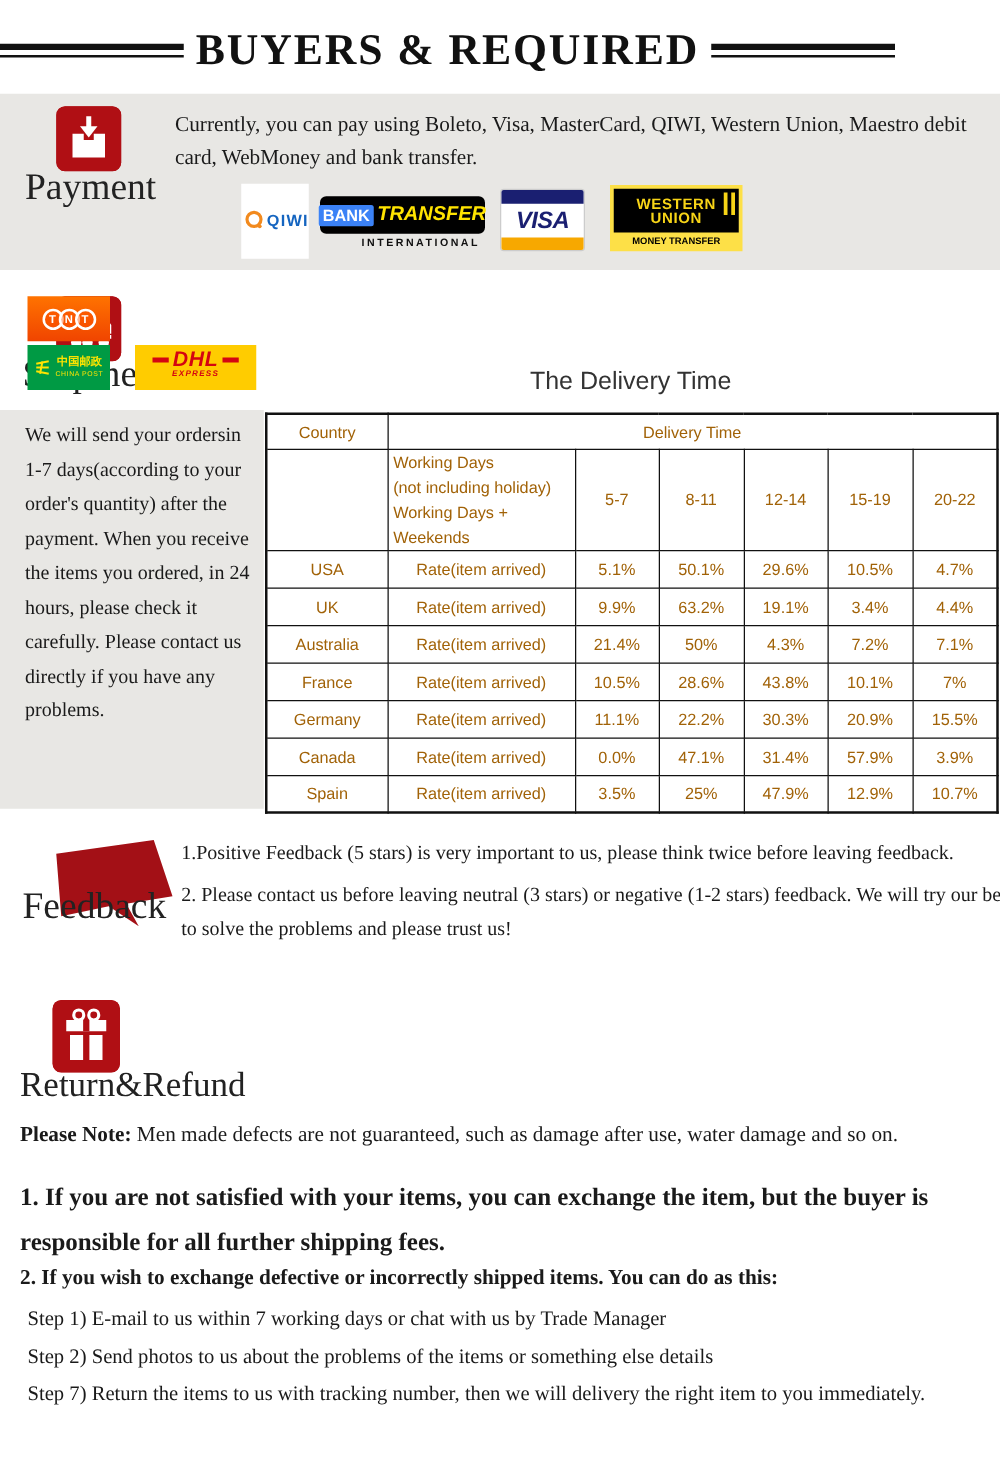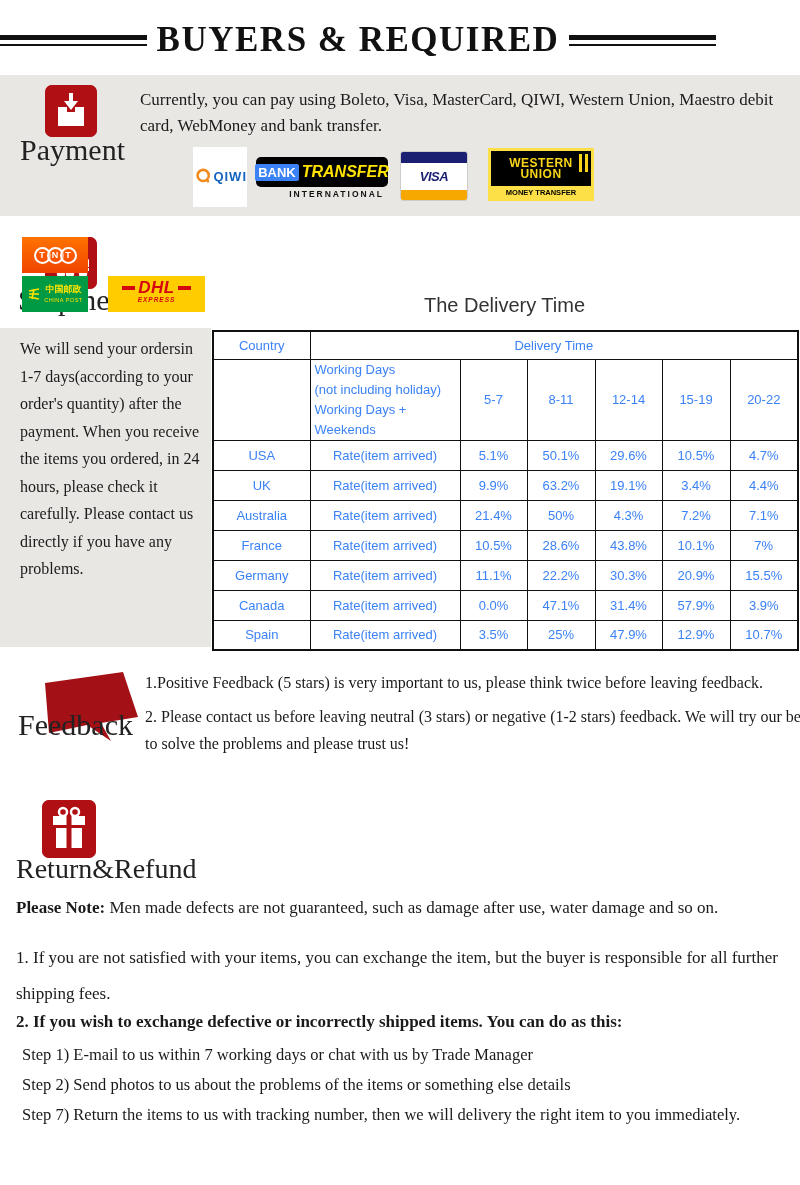--- a/index.html
+++ b/index.html
@@ -30,21 +30,21 @@
   .qiwi-txt{color:#1565c0;font-weight:bold;font-size:13px;letter-spacing:1px;margin-top:-2px;}
   
   .bank{left:256px;top:80px;width:132px;height:46px;flex-direction:column;background:transparent;}
   .bank-top{width:132px;height:30px;background:#000;border-radius:5px;display:flex;align-items:center;justify-content:center;gap:3px;}
   .bank-word1{background:#3b82f6;color:#fff;font-weight:900;font-size:13px;padding:1px 3px;border-radius:2px;}
   .bank-word2{color:#ffe400;font-weight:900;font-style:italic;font-size:16px;}
   .bank-sub{font-size:8.5px;font-weight:700;letter-spacing:2px;color:#111;margin-top:2px;align-self:flex-end;margin-right:4px;text-align:right;}
   
   .visa{left:400px;top:76px;width:68px;height:50px;background:#fff;border:1px solid #ccc;border-radius:3px;flex-direction:column;overflow:hidden;}
   .visa-band-top{width:100%;height:11px;background:#1a1f71;}
-  .visa-word{flex:1;display:flex;align-items:center;justify-content:center;color:#1a1f71;font-style:italic;font-weight:900;font-size:13px;letter-spacing:-0.5px;}
+  .visa-word{flex:1;display:flex;align-items:center;justify-content:center;color:#1a1f71;font-style:italic;font-weight:900;font-size:19px;letter-spacing:-0.5px;}
   .visa-band-bot{width:100%;height:10px;background:#f7a800;}
   
   .wu{left:488px;top:73px;width:106px;height:53px;background:#fde047;padding:3px;flex-direction:column;}
   .wu-black{width:100%;flex:1;background:#000;position:relative;display:flex;flex-direction:column;align-items:center;justify-content:center;line-height:11px;}
   .wu-w{color:#f7d417;font-weight:900;font-size:12px;letter-spacing:0.5px;}
   .wu-bars{position:absolute;right:3px;top:3px;display:flex;gap:3px;}
   .wu-bars i{display:block;width:3px;height:18px;background:#f7d417;}
   .wu-bottom{width:100%;height:12px;display:flex;align-items:center;justify-content:center;font-weight:900;font-size:7.5px;color:#000;}
 
   
@@ -63,36 +63,36 @@
   .cp-cn{color:#ffe400;font-weight:bold;font-size:9px;}
   .cp-en{color:#ffe400;font-size:5.5px;letter-spacing:0.5px;margin-top:1px;}
   .dhl{left:108px;top:276px;width:97px;height:36px;background:#ffcc00;flex-direction:column;line-height:12px;}
   .dhl-row{display:flex;align-items:center;gap:3px;}
   .dhl-dash{width:13px;height:4px;background:#d40511;}
   .dhl-word{color:#d40511;font-style:italic;font-weight:900;font-size:17px;letter-spacing:0.5px;}
   .dhl-sub{color:#d40511;font-style:italic;font-weight:700;font-size:6.5px;letter-spacing:1px;}
 
   
   .dtable{position:absolute;left:212px;top:330px;border-collapse:collapse;table-layout:fixed;width:585px;
-          font-family:"Liberation Sans",sans-serif;font-size:13px;color:#3b82f6;background:#fff;}
+          font-family:"Liberation Sans",sans-serif;font-size:13px;color:#a16207;background:#fff;}
   .dtable td,.dtable th{border:1px solid #111;font-weight:normal;text-align:center;vertical-align:middle;padding:0 4px;}
   .dtable{border:2px solid #111;}
   .dtable .r-head1 td{height:28px;}
   .dtable .r-head2 td{height:66px;}
   .dtable .r-data td{height:30px;}
   .wd-cell{text-align:left !important;line-height:20px;}
 
   
   .fb-item1{position:absolute;left:145px;top:674px;width:655px;font-size:16px;}
   .fb-item2{position:absolute;left:145px;top:703px;width:672px;font-size:16px;line-height:27px;}
 
   
   .rr-note{position:absolute;left:16px;top:898px;width:775px;font-size:17px;}
   .rr-note b{font-weight:bold;}
-  .rr-p1{position:absolute;left:16px;top:940px;width:770px;font-size:17px;font-weight:normal;line-height:36px;}
+  .rr-p1{position:absolute;left:16px;top:940px;width:770px;font-size:20px;font-weight:bold;line-height:36px;}
   .rr-p2{position:absolute;left:16px;top:1012px;width:770px;font-size:17px;font-weight:bold;}
   .rr-steps{position:absolute;left:16px;top:1040px;width:745px;font-size:16.5px;line-height:30px;}
   .rr-steps div{padding-left:6px;text-indent:0;}
 </style>
 </head>
 <body>
 
 <div id="stage">
 
   <div class="hdr">

